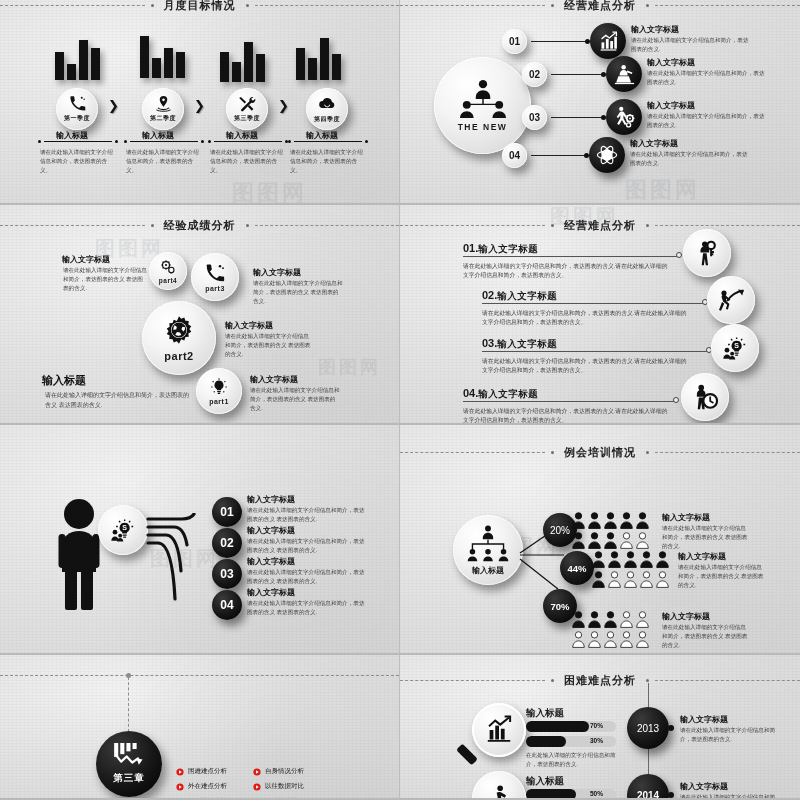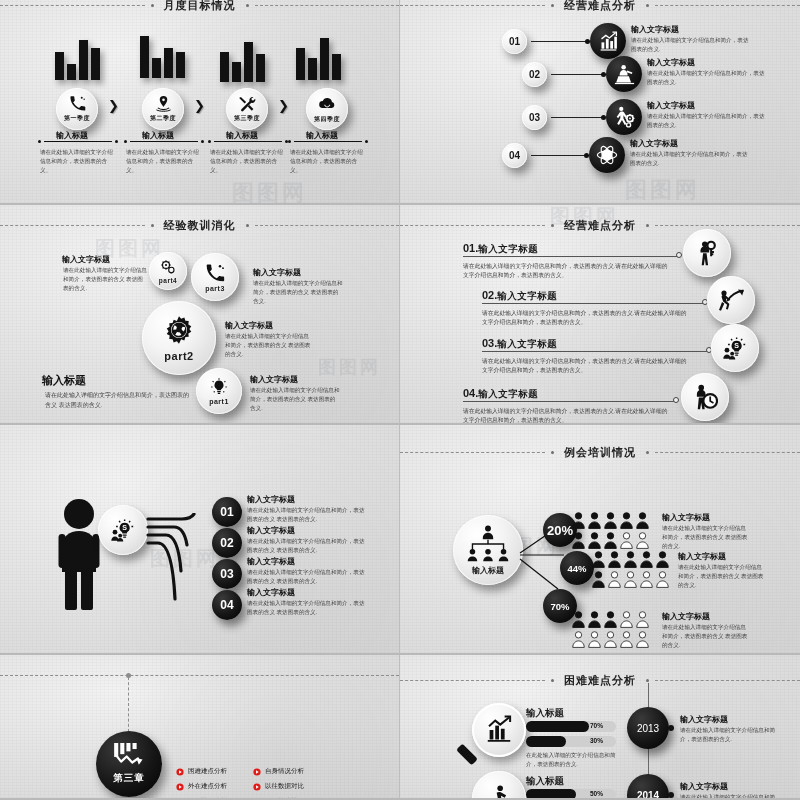--- a/index.html
+++ b/index.html
@@ -224,20 +224,34 @@
   <div class="slide rightcol">
     <div class="titlebar" style="top:-2px;">
       <div class="dline"></div>
       <span class="dot"></span>
       <span class="ttxt">经营难点分析</span>
       <span class="dot"></span>
       <div class="dline"></div>
     </div>
     <span class="wm" style="left:225px;top:175px;font-size:22px;">图图网</span>
 
+    <div class="circ" style="left:34px;top:57px;width:97px;height:97px;">
+      <span class="ic">
+        <svg width="54" height="40" viewBox="0 0 60 44" fill="#111">
+          <circle cx="30" cy="5.5" r="4.6"></circle>
+            <path d="M22 20c0-4.4 3.6-7.6 8-7.6s8 3.2 8 7.6v2H22z"></path>
+          <path d="M30 22v6M14 32v-4h32v4" stroke="#111" stroke-width="1.6" fill="none"></path>
+          <circle cx="12" cy="28.5" r="4.4"></circle>
+            <path d="M4.5 43c0-4.3 3.4-7.4 7.5-7.4s7.5 3.1 7.5 7.4z"></path>
+          <circle cx="48" cy="28.5" r="4.4"></circle>
+            <path d="M40.5 43c0-4.3 3.4-7.4 7.5-7.4s7.5 3.1 7.5 7.4z"></path>
+        </svg>
+      </span>
+      <span style="font-size:8.5px;font-weight:bold;letter-spacing:1.5px;margin-top:3px;">THE NEW</span>
+    </div>
 
     <div class="circ" style="left:102px;top:29px;width:25px;height:25px;">
       <span class="num" style="font-size:10px;">01</span>
     </div>
     <div style="position:absolute;left:131px;top:41px;width:56px;height:0;border-top:1px solid #222;"></div>
     <div style="position:absolute;left:185px;top:38.5px;width:5px;height:5px;background:#111;border-radius:50%;"></div>
     <div class="circ dark" style="left:190px;top:23px;width:36px;height:36px;">
       <span class="ic">
         <svg width="21" height="21" viewBox="0 0 24 24" fill="#fff">
             <path d="M3 21h18v1.4H3z"></path>
@@ -308,21 +322,21 @@
       </span>
     </div>
     <div class="h" style="position:absolute;left:230px;top:139px;">输入文字标题</div>
     <div class="p" style="position:absolute;left:230px;top:150px;width:120px;">请在此处输入详细的文字介绍信息和简介，表达图表的含义.</div>
   </div>
 
   <div class="slide">
     <div class="titlebar" style="top:13px;">
       <div class="dline"></div>
       <span class="dot"></span>
-      <span class="ttxt">经验教训消化</span>
+      <span class="ttxt">经验成绩分析</span>
       <span class="dot"></span>
       <div class="dline"></div>
     </div>
     <span class="wm" style="left:95px;top:30px;font-size:20px;">图图网</span>
     <span class="wm" style="left:318px;top:150px;font-size:18px;">图图网</span>
 
     <div class="circ" style="left:149px;top:47px;width:38px;height:38px;">
       <span class="ic">
         <svg width="16" height="16" viewBox="0 0 24 24" fill="#111">
             <circle cx="9" cy="9" r="5.2" fill="none" stroke="#111" stroke-width="1.8"></circle>
@@ -561,21 +575,21 @@
       <span style="font-size:8px;font-weight:bold;margin-top:2px;">输入标题</span>
     </div>
 
     <svg style="position:absolute;left:118px;top:98px;" width="54" height="82" fill="none" stroke="#111" stroke-width="1.2">
       <path d="M2 30 L40 4"></path>
         <path d="M2 32 L46 32"></path>
         <path d="M2 36 L40 66"></path>
     </svg>
 
     <div class="circ dark" style="left:143px;top:88px;width:34px;height:34px;">
-      <span style="font-size:13px;font-weight:bold;">20%</span>
+      <span style="font-size:10px;font-weight:normal;">20%</span>
     </div>
     <div class="ppl" style="position: absolute; left: 172px; top: 87px; width: 86px; display: flex; flex-wrap: wrap; gap: 3px;">
         <span>
           <svg width="13" height="17" viewBox="0 0 14 18">
             <circle cx="7" cy="4" r="3.4" fill="#111" stroke="#111" stroke-width="1"></circle>
             <path d="M0.8 17.5c0-4 2.8-7 6.2-7s6.2 3 6.2 7z" fill="#111" stroke="#111" stroke-width="1"></path>
           </svg>
         </span>
         <span>
           <svg width="13" height="17" viewBox="0 0 14 18">

